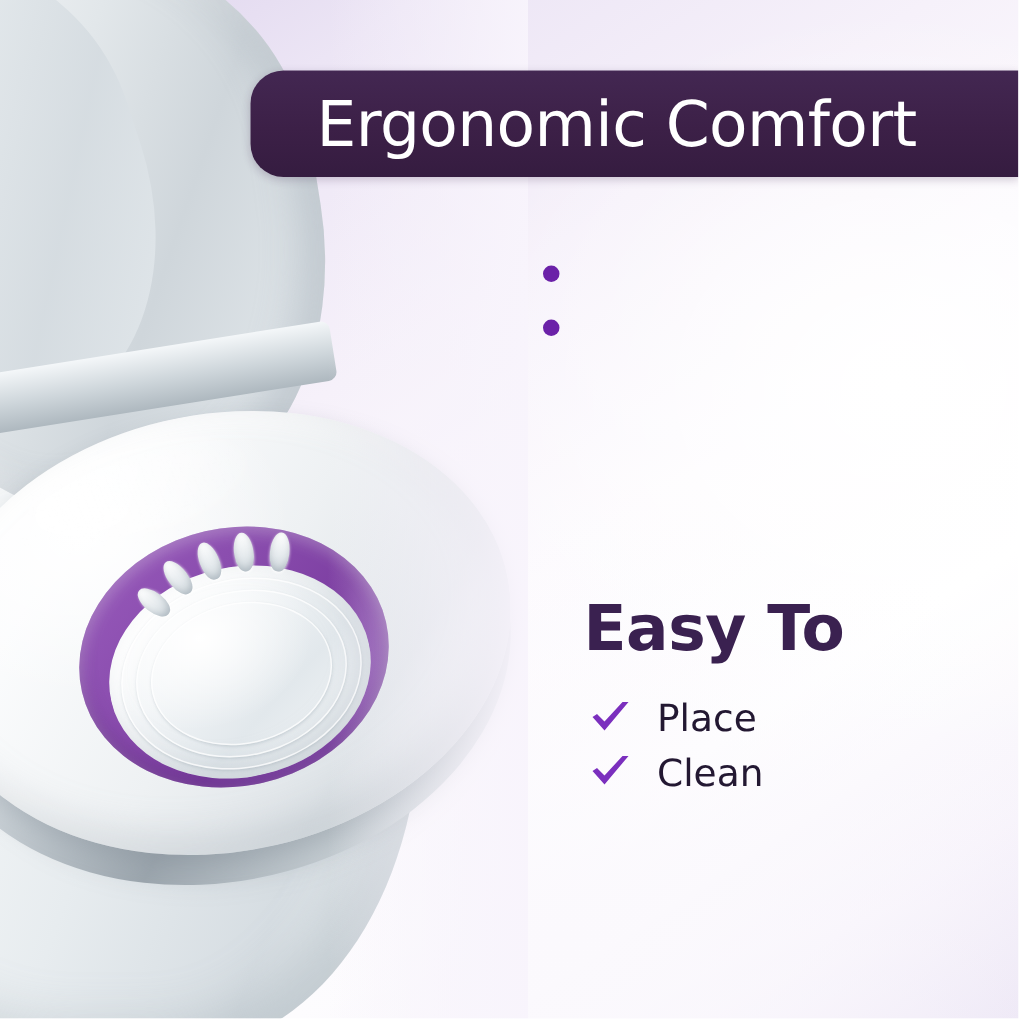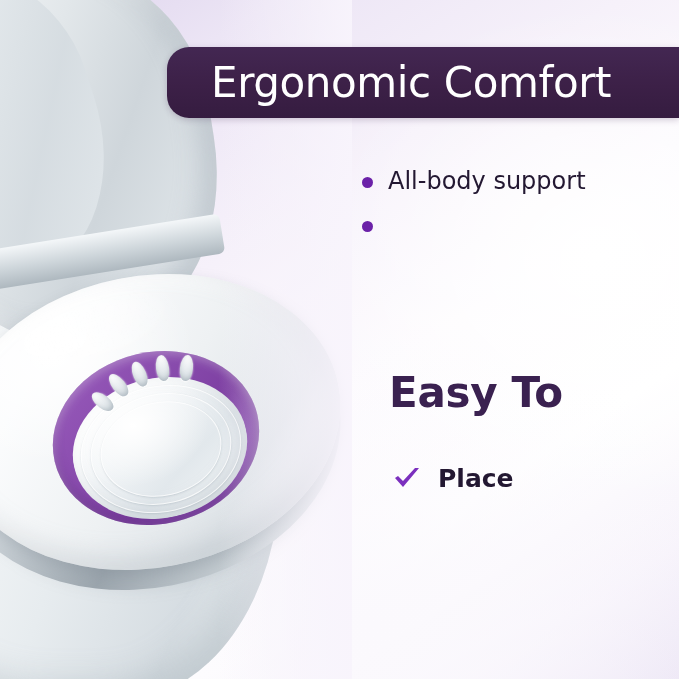--- a/index.html
+++ b/index.html
@@ -243,21 +243,21 @@
     color: #231832;
     font-size: 24px;
     line-height: 1.16;
     font-weight: 400;
   }
 
   
   .easy-title {
     position: absolute;
     left: 389px;
-    top: 372px;
+    top: 398px;
     color: #3a2150;
     font-size: 42px;
     font-weight: 700;
     letter-spacing: -0.3px;
     line-height: 1;
   }
   .checks {
     position: absolute;
     left: 392px;
     top: 465px;
@@ -273,21 +273,21 @@
     flex: 0 0 auto;
     margin-right: 16px;
     display: flex;
     align-items: center;
     justify-content: center;
   }
   .check-text {
     color: #231832;
     font-size: 25px;
     line-height: 1.1;
-    font-weight: 700;
+    font-weight: 400;
   }
 </style>
 </head>
 <body>
 
 <div id="infographic">
 
   <div class="photo">
     <div class="bowl-body"></div>
     <div class="lid">
@@ -312,33 +312,40 @@
     <div class="photo-fade"></div>
   </div>
 
   <div class="banner">
     <div class="banner-title">Ergonomic Comfort</div>
   </div>
 
   <div class="bullets">
     <div class="bullet-row">
       <span class="bullet-dot"></span>
-      <span class="bullet-text">All-body support</span>
     </div>
     <div class="bullet-row">
       <span class="bullet-dot"></span>
     </div>
   </div>
 
   <div class="easy-title">Easy To</div>
 
   <div class="checks">
     <div class="check-row">
       <span class="check-icon">
         <svg width="28" height="26" viewBox="0 0 28 26" aria-hidden="true">
           <path d="M2 12 L10 21 L26 2 L22 2 L10 15 L5 10 Z" fill="#7B2FBE"></path>
         </svg>
       </span>
       <span class="check-text">Place</span>
     </div>
+    <div class="check-row">
+      <span class="check-icon">
+        <svg width="28" height="26" viewBox="0 0 28 26" aria-hidden="true">
+          <path d="M2 12 L10 21 L26 2 L22 2 L10 15 L5 10 Z" fill="#7B2FBE"></path>
+        </svg>
+      </span>
+      <span class="check-text">Clean</span>
+    </div>
   </div>
 
 </div>
 
 </body></html>

